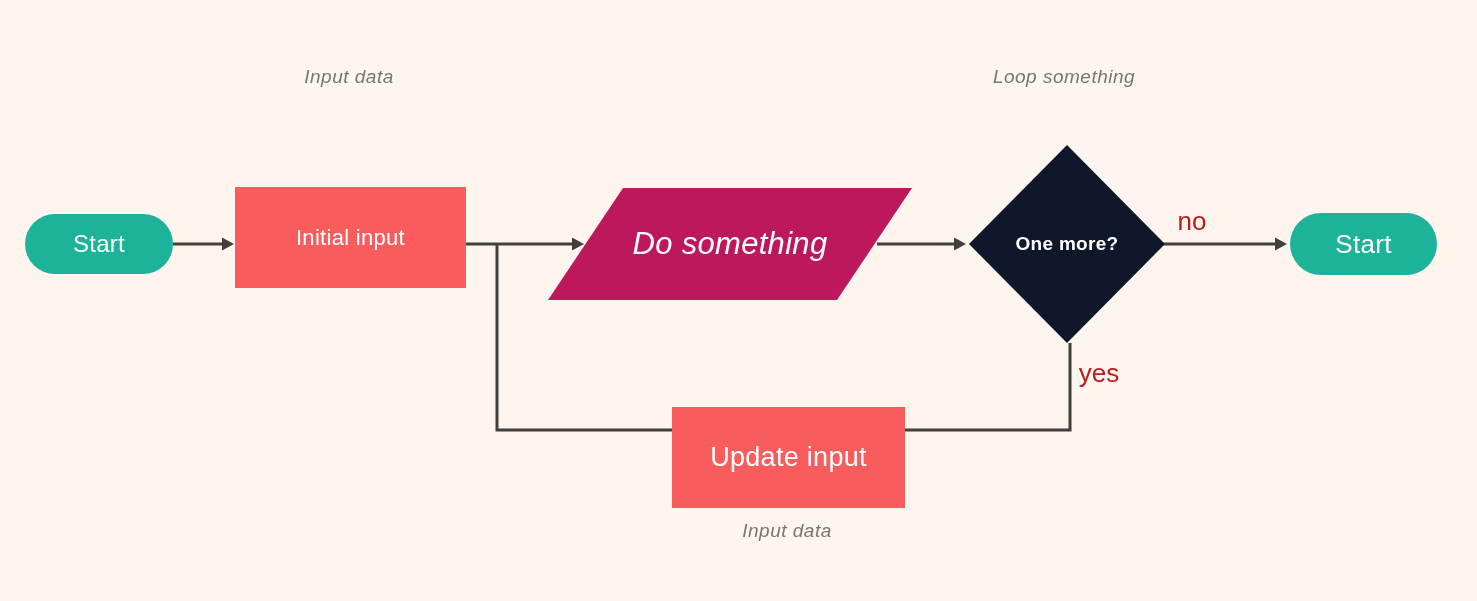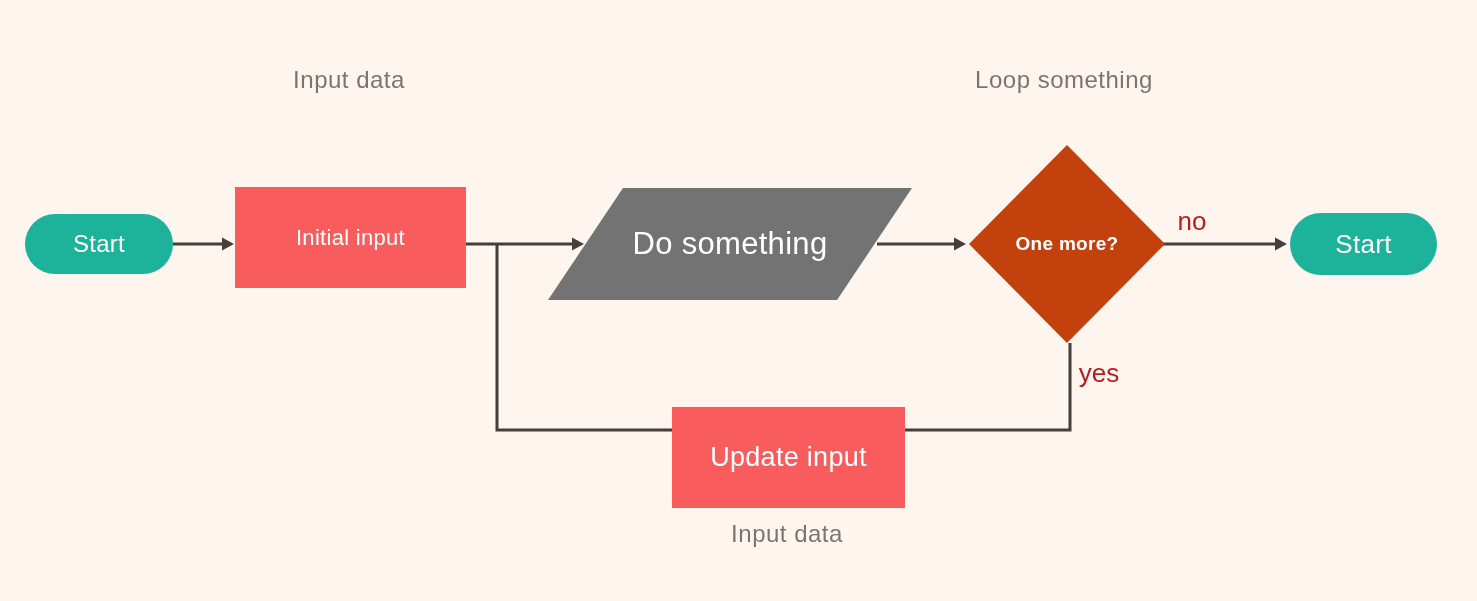--- a/index.html
+++ b/index.html
@@ -36,40 +36,42 @@
     color: #FFFFFF;
     letter-spacing: 0.3px;
   }
   .terminal { background: #1DB29A; border-radius: 31px; }
   .process  { background: #F85C5C; }
 
   #node-start         { left: 25px;   top: 214px; width: 148px; height: 60px; font-size: 24px; }
   #node-initial-input { left: 235px;  top: 187px; width: 231px; height: 101px; font-size: 22px; }
   #node-do-something  {
     left: 548px; top: 188px; width: 364px; height: 112px;
-    background: #737373;
+    background: #be185d;
     clip-path: polygon(20.6% 0, 100% 0, 79.4% 100%, 0 100%);
     font-size: 31px;
+    font-style: italic;
   }
   #node-one-more {
     left: 969px; top: 145px; width: 196px; height: 198px;
-    background: #c2410c;
+    background: #0f172a;
     clip-path: polygon(50% 0, 100% 50%, 50% 100%, 0 50%);
     font-size: 19px;
     font-weight: 700;
   }
   #node-finish        { left: 1290px; top: 213px; width: 147px; height: 62px; font-size: 26px; }
   #node-update-input  { left: 672px;  top: 380px; width: 233px; height: 101px; font-size: 27px; margin-top: 27px; }
 
   .flow-label {
     position: absolute;
     z-index: 2;
     transform: translateX(-50%);
+    font-style: italic;
     color: #7B7571;
-    font-size: 24px;
+    font-size: 19px;
     white-space: nowrap;
     letter-spacing: 0.5px;
   }
   #label-input-data-top    { left: 349px;  top: 66px; }
   #label-loop-logic        { left: 755px;  top: 66px; }
   #label-loop-condition    { left: 1064px; top: 66px; }
   #label-input-data-bottom { left: 787px;  top: 520px; }
 
   .edge-label {
     position: absolute;

